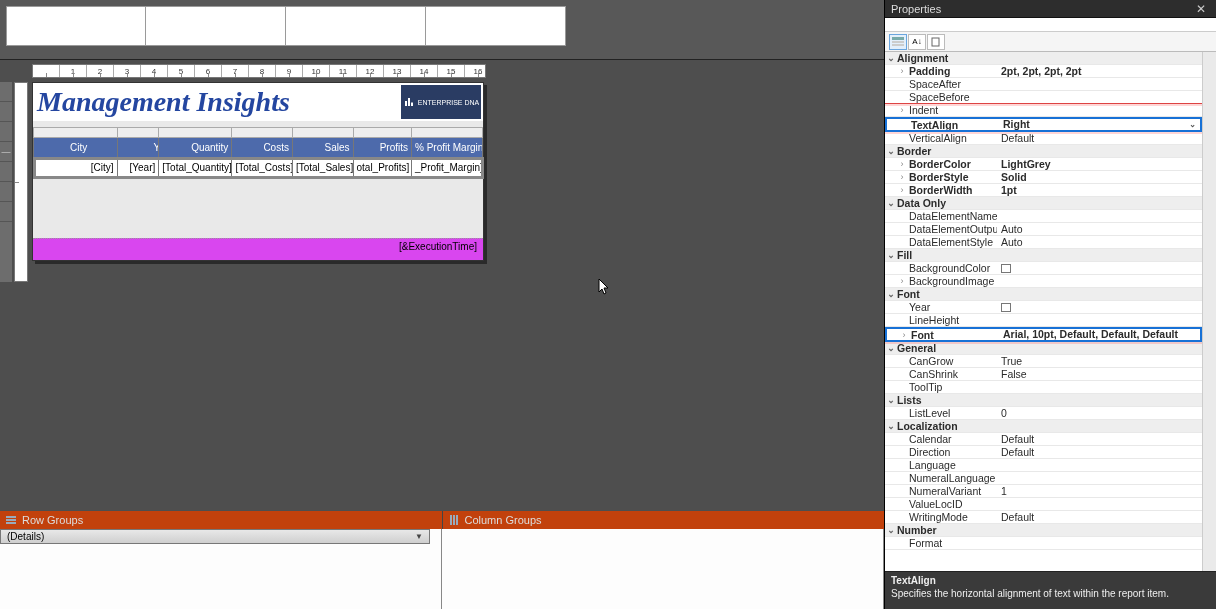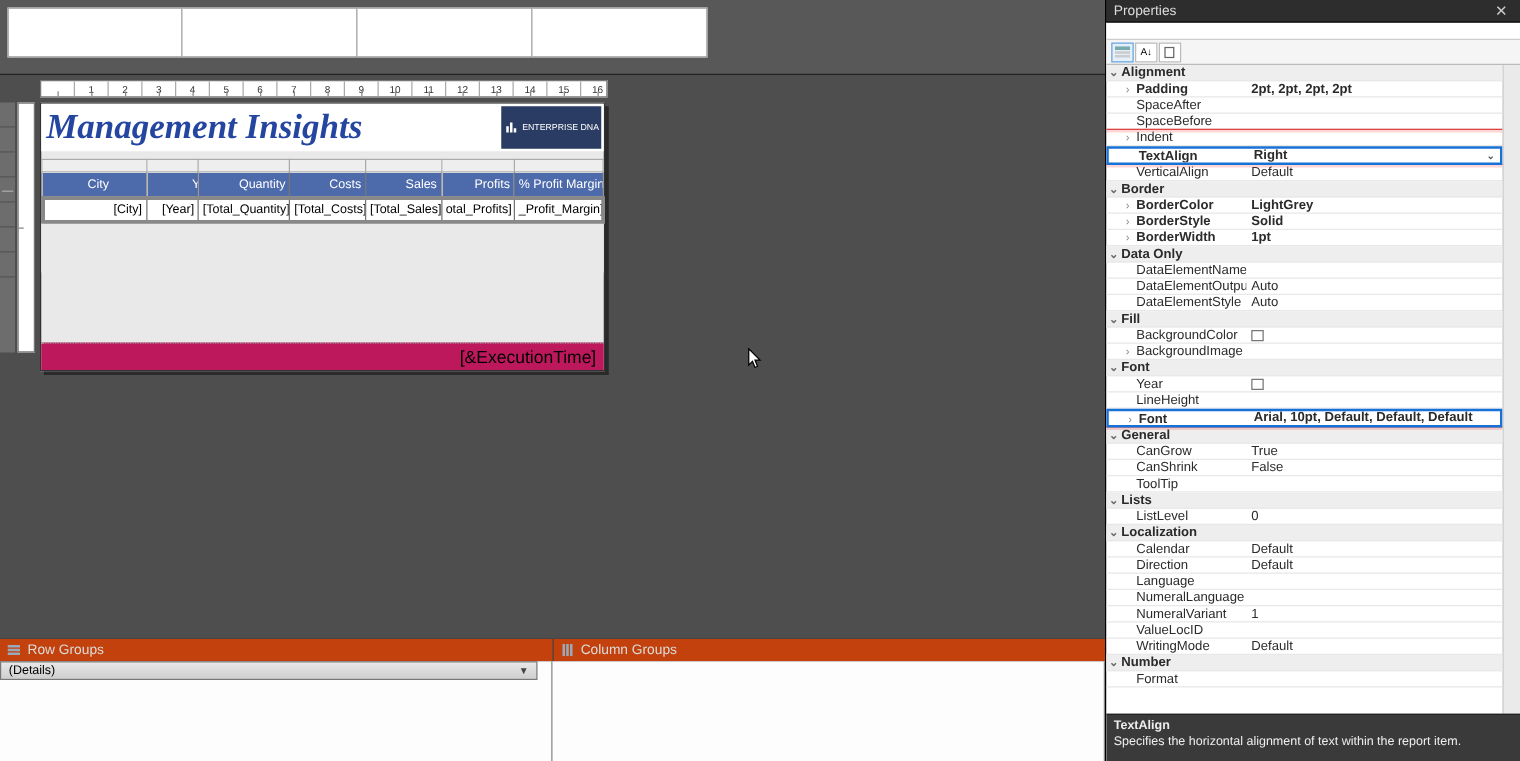--- a/index.html
+++ b/index.html
@@ -37,21 +37,21 @@
   .tablix { width: 100%; border-collapse: collapse; background: #fff; font-size: 10px; table-layout: fixed; margin-top:6px; }
   .tablix th, .tablix td { border: 1px solid #777; padding: 2px 3px; height: 20px; overflow: hidden; white-space: nowrap; }
   .tablix .hdr { background: #4d6aab; color: #fff; font-weight: normal; }
   .tablix .hdr.left { text-align: left; padding-left: 36px; }
   .tablix .hdr.right { text-align: right; }
   .tablix .body-left { text-align: right; }
   .tablix .body-right { text-align: right; }
   .tablix-body-sel { outline: 3px solid #888; outline-offset: -2px; }
   .spacer-row td { height: 10px; padding:0; background:#eee; border:1px solid #aaa;}
 
-  .footer-row { height: 22px; text-align: right; font-size: 14px; padding: 2px 6px; background: #be185d; border-top: 1px dotted #999; margin-top: 56px; }
+  .footer-row { height: 22px; text-align: right; font-size: 10px; padding: 2px 6px; background: #d946ef; border-top: 1px dotted #999; margin-top: 20px; }
   .mid-gap { background:#e9e9e9; height:40px;}
 
   
   .groups-bar { height: 18px; display: flex; background: #c2410c; }
   .groups-half { flex: 1; display: flex; align-items: center; color: #ddd; font-size: 11px; padding: 0 6px; gap: 6px; }
   .groups-half + .groups-half { border-left: 1px solid #444; }
   .groups-body { display: flex; height: 80px; background: #fdfdfd; }
   .groups-body .half { flex: 1; border-right: 1px solid #888; }
   .group-item { font-size: 10px; background: linear-gradient(#e8e8e8, #cfcfcf); border: 1px solid #777; margin: 0; padding: 1px 6px; display: flex; justify-content: space-between; align-items: center; width: 430px; }
   .group-item .dd { font-size: 8px; color: #444; }

